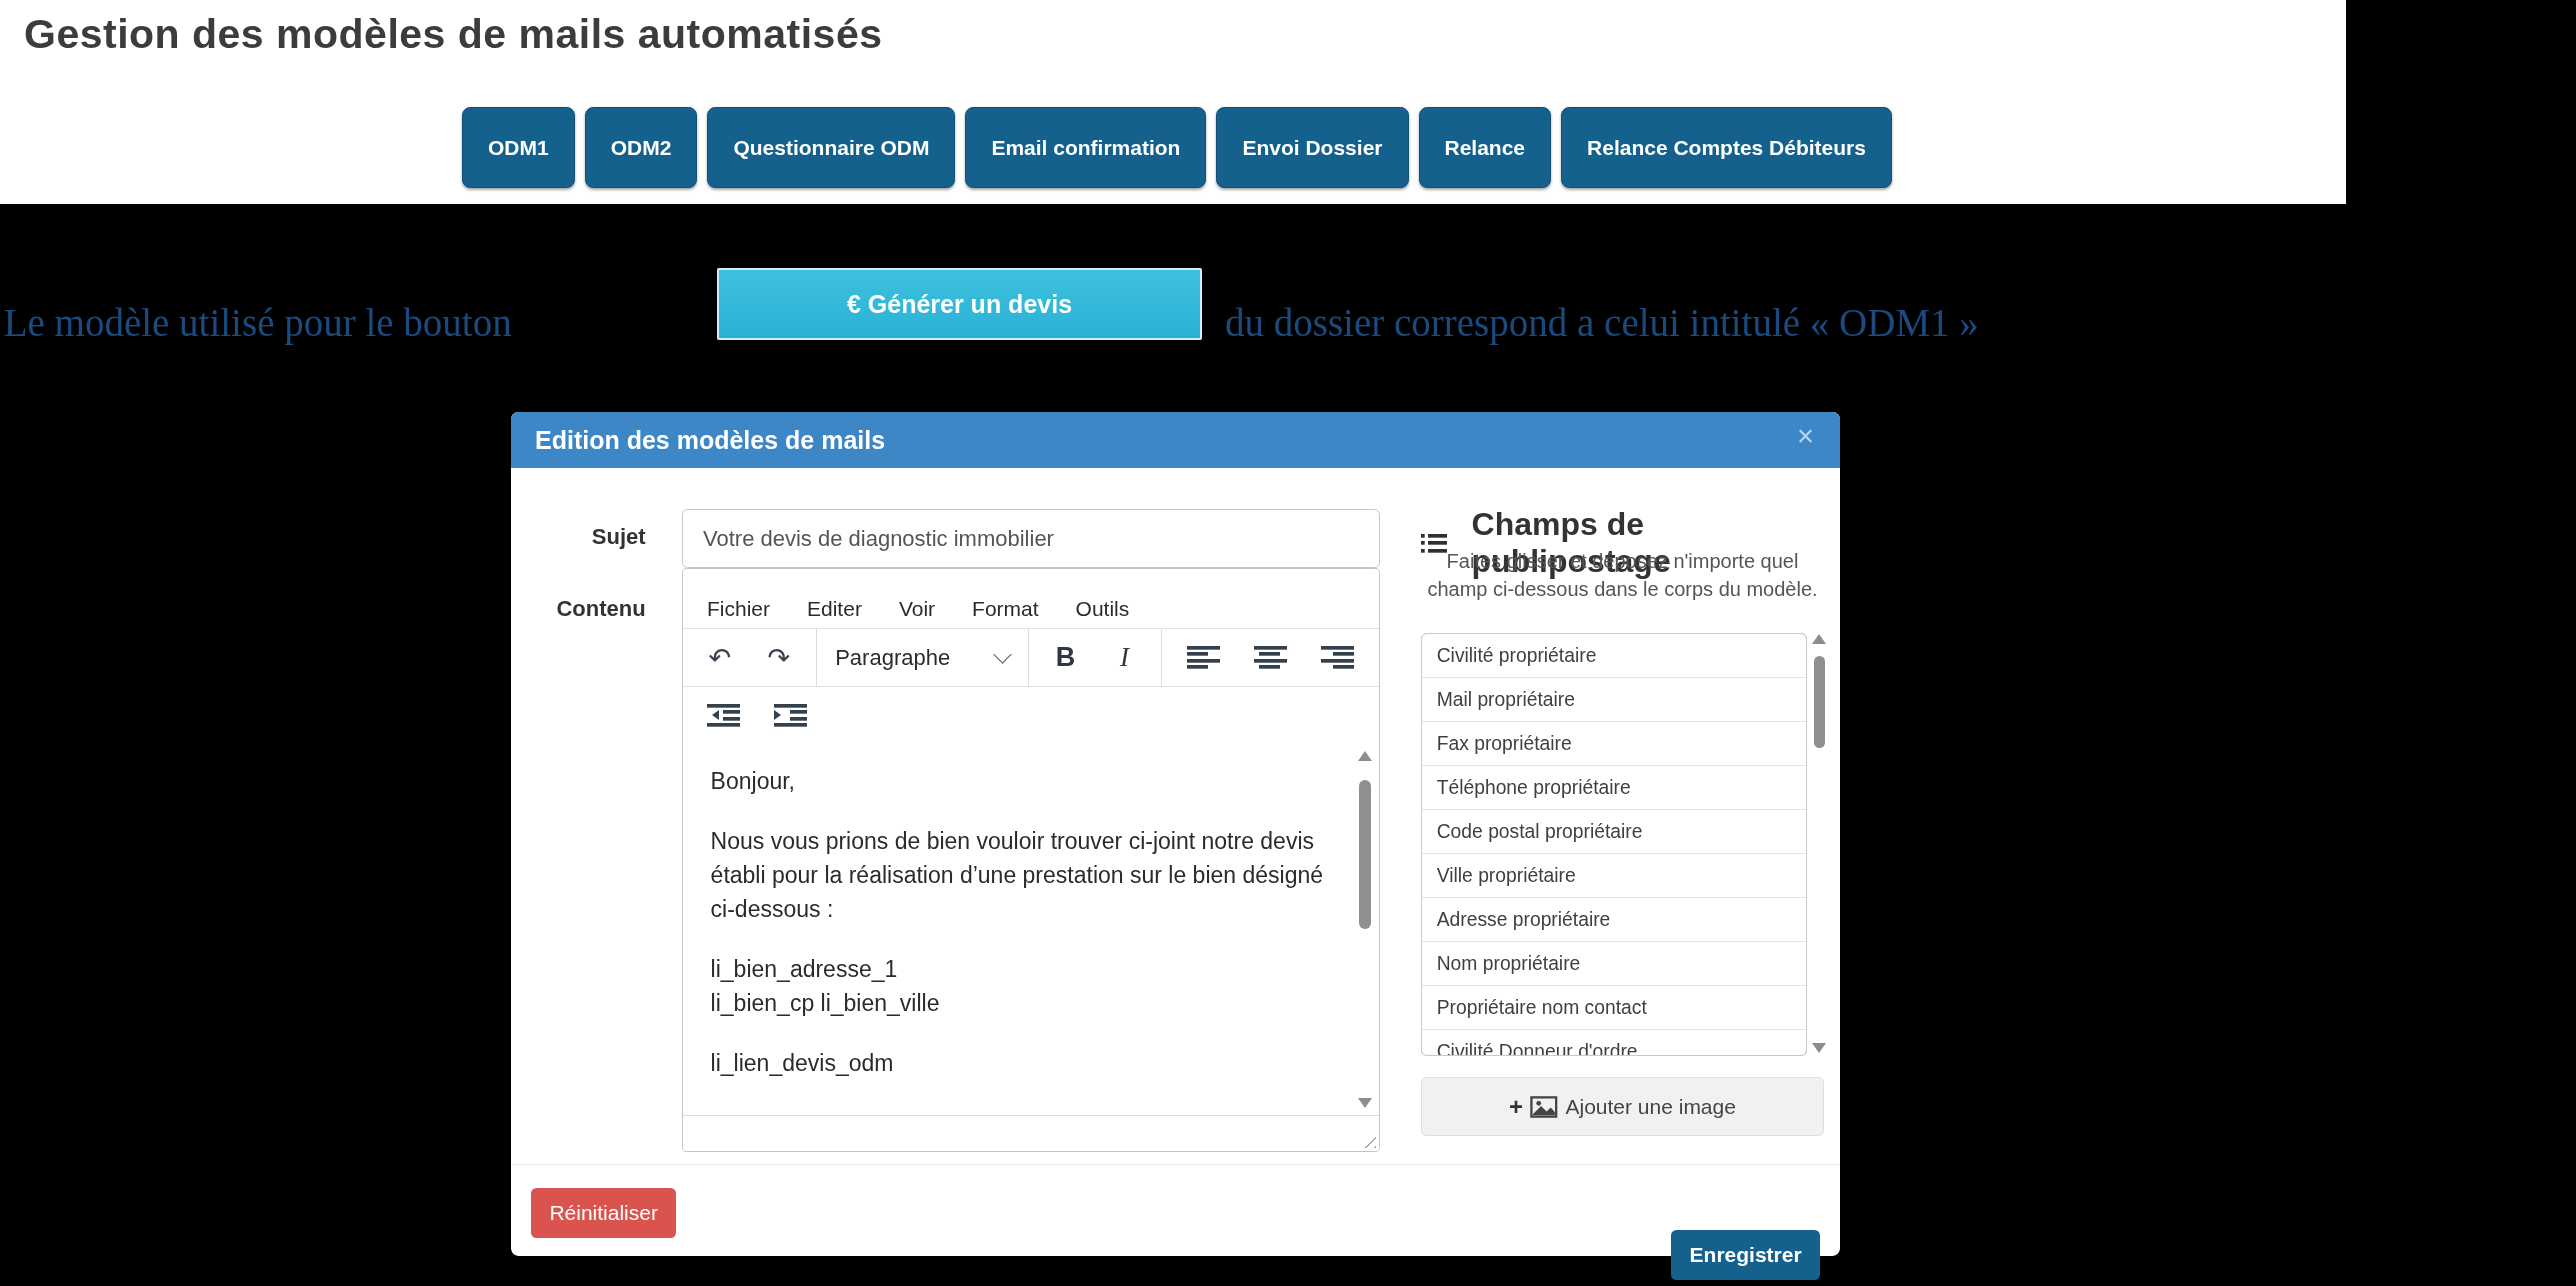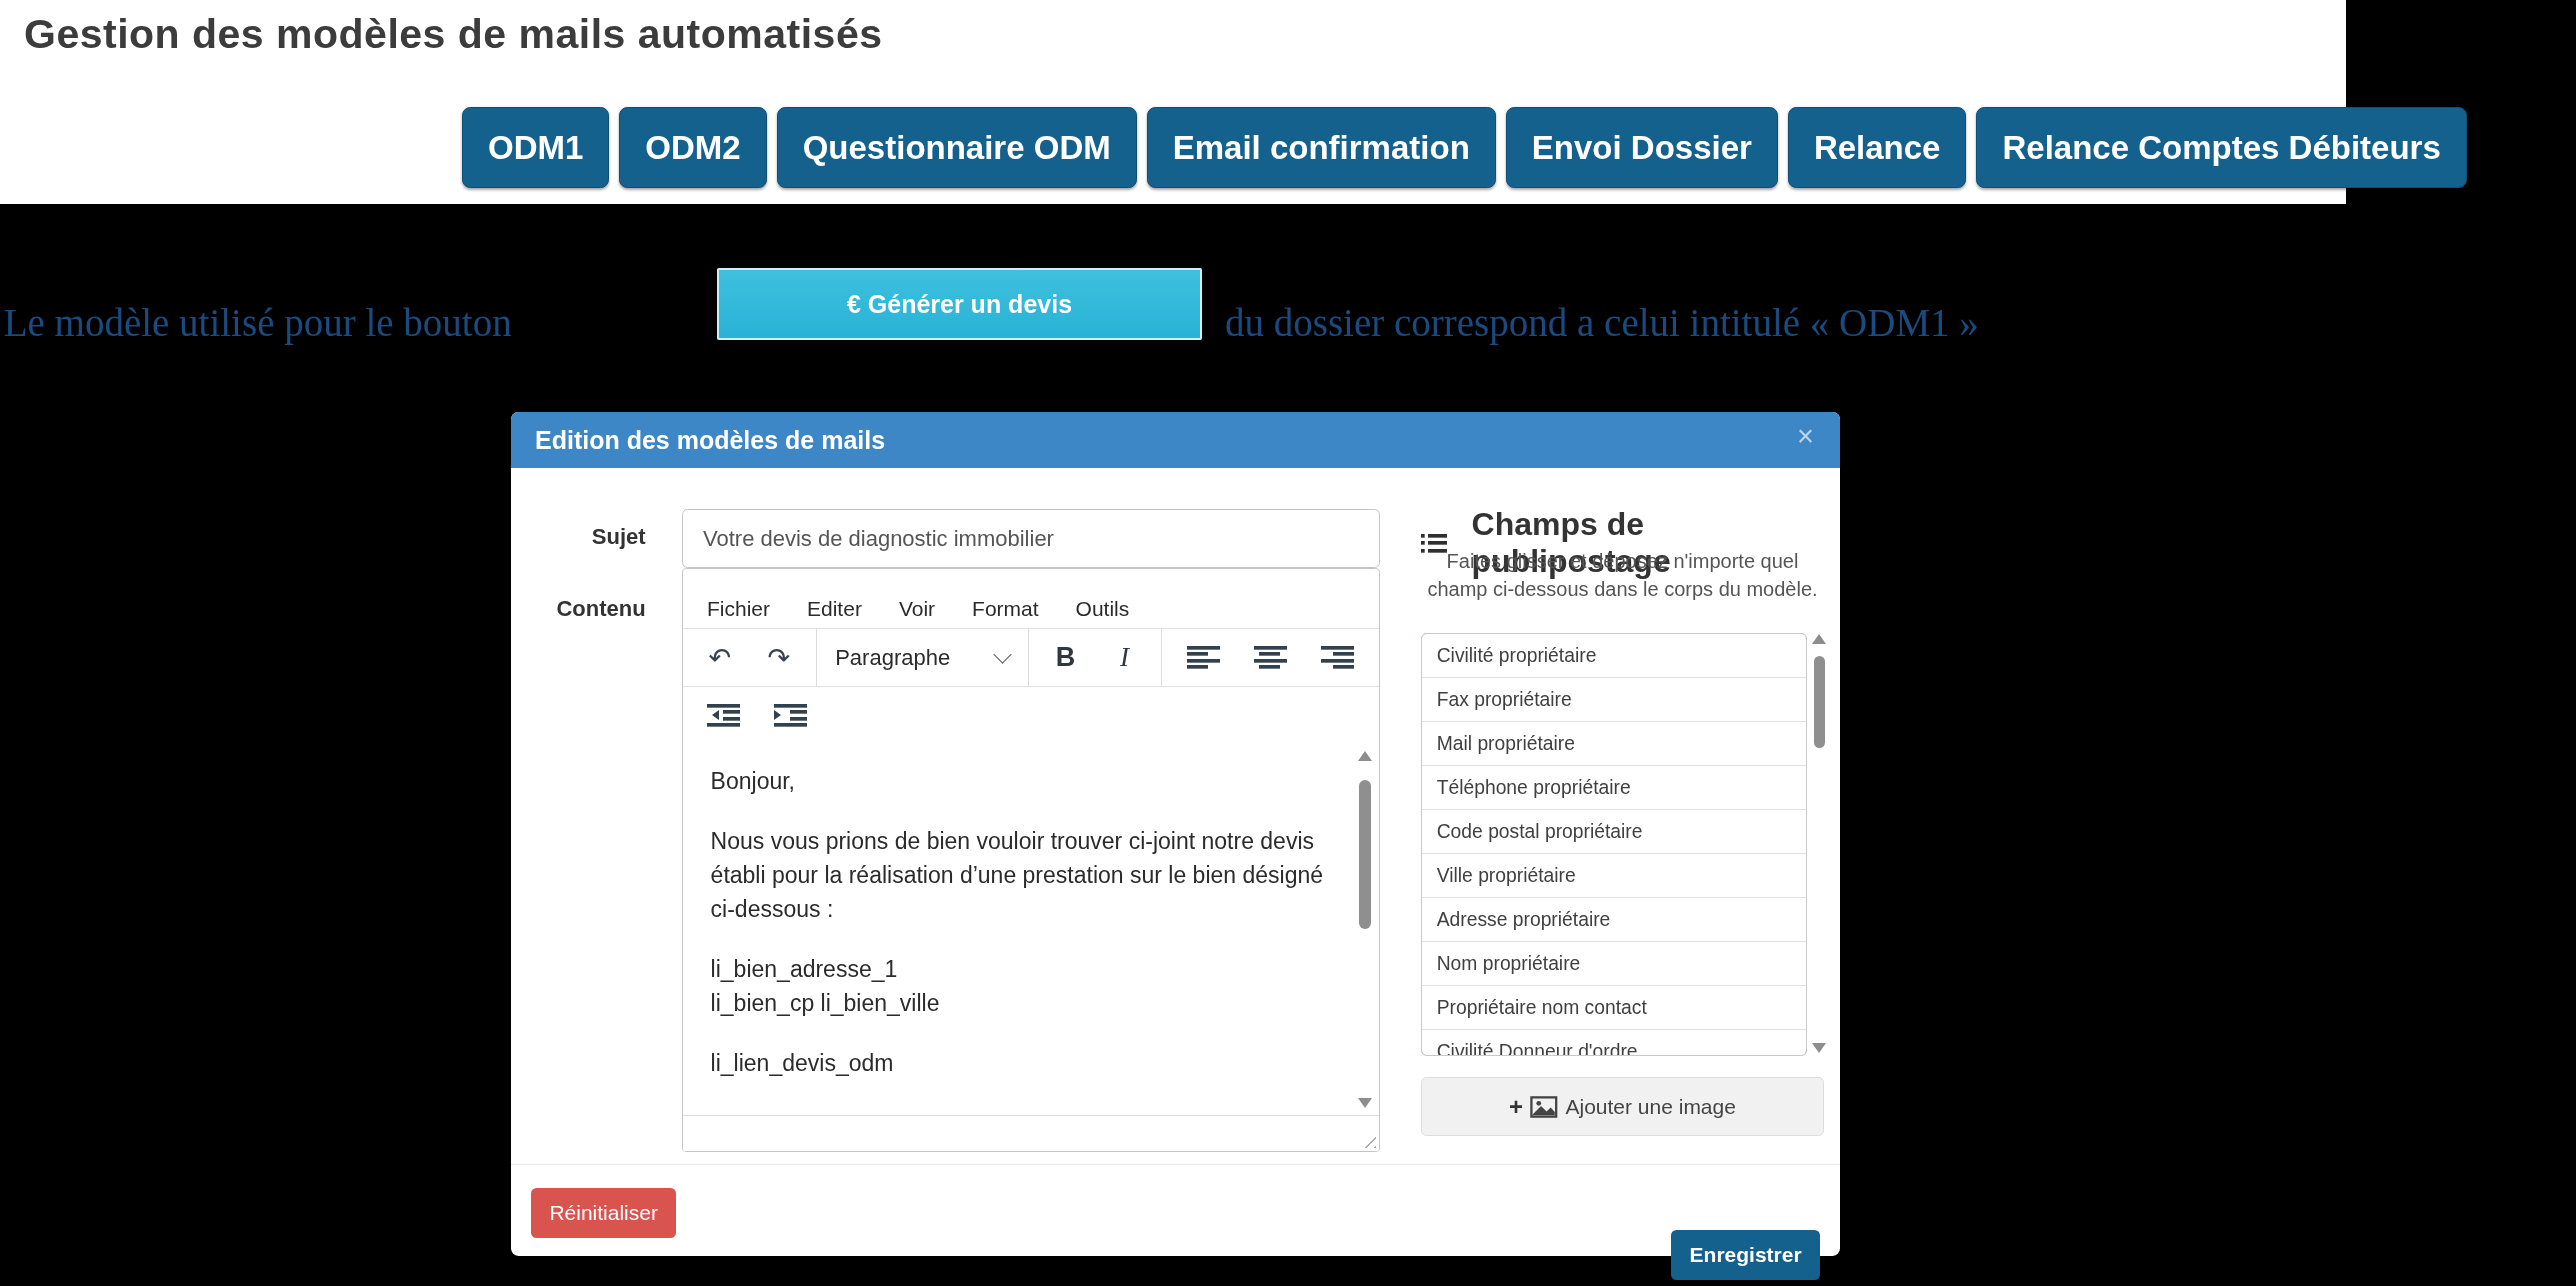--- a/index.html
+++ b/index.html
@@ -4,21 +4,21 @@
 <style>
   html,body{margin:0;padding:0;background:#000;}
   body{width:2576px;height:1287px;position:relative;overflow:hidden;
        font-family:"Liberation Sans","DejaVu Sans",sans-serif;}
   .abs{position:absolute;}
 
   
   .top-header{left:0;top:0;width:2346px;height:204px;background:#fff;}
   .page-title{left:24px;top:11px;font-size:41px;font-weight:600;color:#3c3c3c;letter-spacing:0.5px;}
   .tabs{left:462px;top:107px;height:79px;display:flex;gap:10px;}
-  .tab-btn{background:#15618d;color:#fff;font-weight:bold;font-size:33px;
+  .tab-btn{background:#15618d;color:#fff;font-weight:bold;font-size:21px;
            border:0.9px solid #0f4f74;border-radius:8.3px;padding:0 25px;height:79px;
            display:flex;align-items:center;justify-content:center;cursor:pointer;
            box-shadow:0 1.8px 2.8px rgba(0,0,0,.35);white-space:nowrap;}
 
   
   .caption-text{top:300px;font-family:"Liberation Serif","DejaVu Serif",serif;
                 font-size:39px;color:#1a4a7e;white-space:nowrap;}
   .cap-before{left:3.7px;}
   .cap-after{left:1225px;}
   .gen-devis-btn{left:717px;top:268px;width:485px;height:72px;
@@ -234,22 +234,22 @@
   </div>
 
   <div class="abs mf-title">
     <span class="list-icon"></span>
     <span>Champs de publipostage</span>
   </div>
   <div class="abs mf-hint">Faites glisser et déposez n'importe quel champ ci-dessous dans le corps du modèle.</div>
 
   <div class="abs mf-list">
     <div class="mf-item">Civilité propriétaire</div>
+    <div class="mf-item">Mail propriétaire</div>
     <div class="mf-item">Fax propriétaire</div>
-    <div class="mf-item">Mail propriétaire</div>
     <div class="mf-item">Téléphone propriétaire</div>
     <div class="mf-item">Code postal propriétaire</div>
     <div class="mf-item">Ville propriétaire</div>
     <div class="mf-item">Adresse propriétaire</div>
     <div class="mf-item">Nom propriétaire</div>
     <div class="mf-item">Propriétaire nom contact</div>
     <div class="mf-item">Civilité Donneur d'ordre</div>
   </div>
   <div class="abs mf-scroll scrollbar" style="position:absolute;">
     <div class="tri-up"></div>

